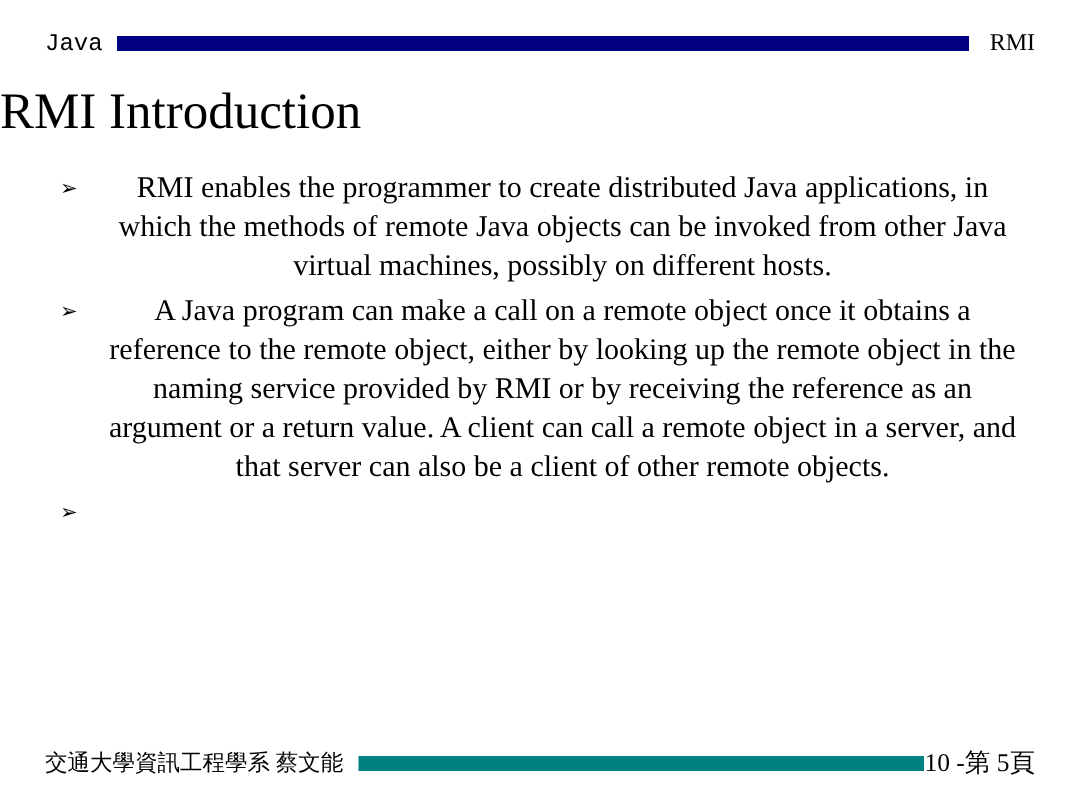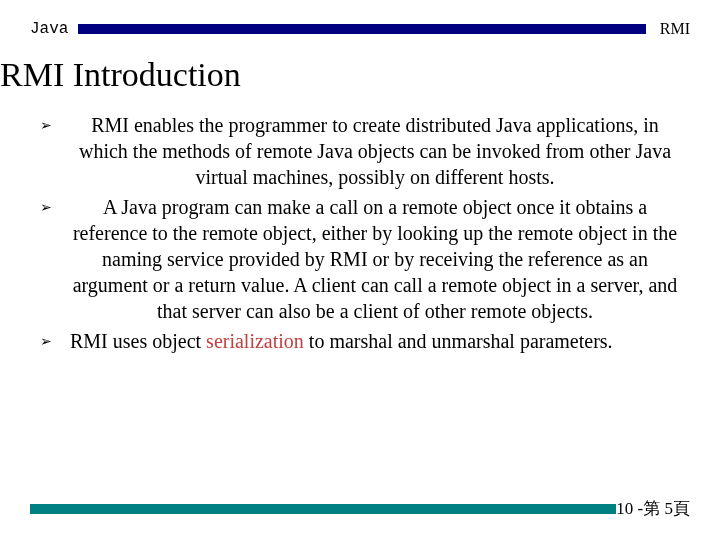--- a/index.html
+++ b/index.html
@@ -98,20 +98,20 @@
   <div class="bullet-item">
     <div class="bullet">➢</div>
     <div class="bullet-text">RMI enables the programmer to create distributed Java applications, in which the methods of remote Java objects can be invoked from other Java virtual machines, possibly on different hosts.</div>
   </div>
   <div class="bullet-item">
     <div class="bullet">➢</div>
     <div class="bullet-text">A Java program can make a call on a remote object once it obtains a reference to the remote object, either by looking up the remote object in the naming service provided by RMI or by receiving the reference as an argument or a return value. A client can call a remote object in a server, and that server can also be a client of other remote objects.</div>
   </div>
   <div class="bullet-item">
     <div class="bullet">➢</div>
-    <div class="bullet-text"><span>RMI uses object </span><span class="highlight">serialization</span><span> to marshal and unmarshal parameters.</span></div>
   </div>
 </div>
 
 <div class="footer">
+  <span class="footer-left">交通大學資訊工程學系 蔡文能</span>
   <div class="footer-bar"></div>
   <span class="footer-right">10 -第 5頁</span>
 </div>
 
 </body></html>

